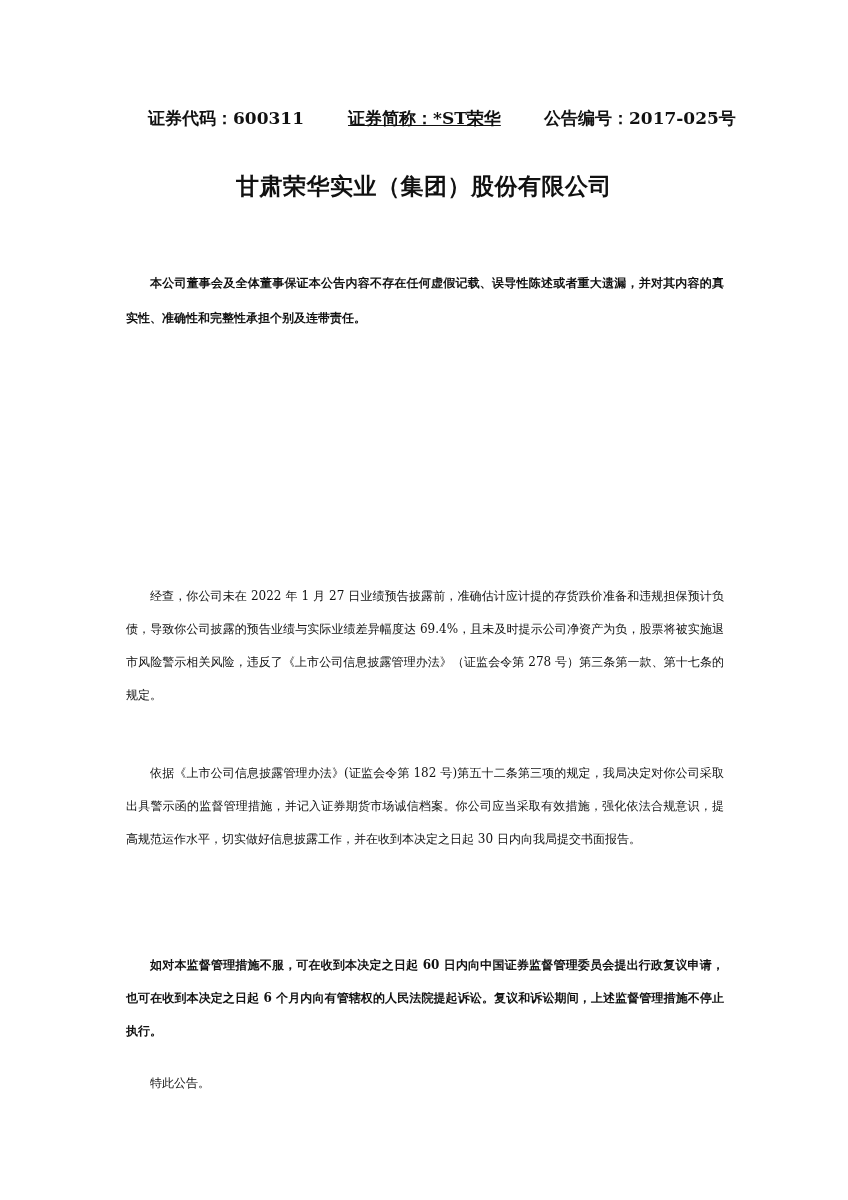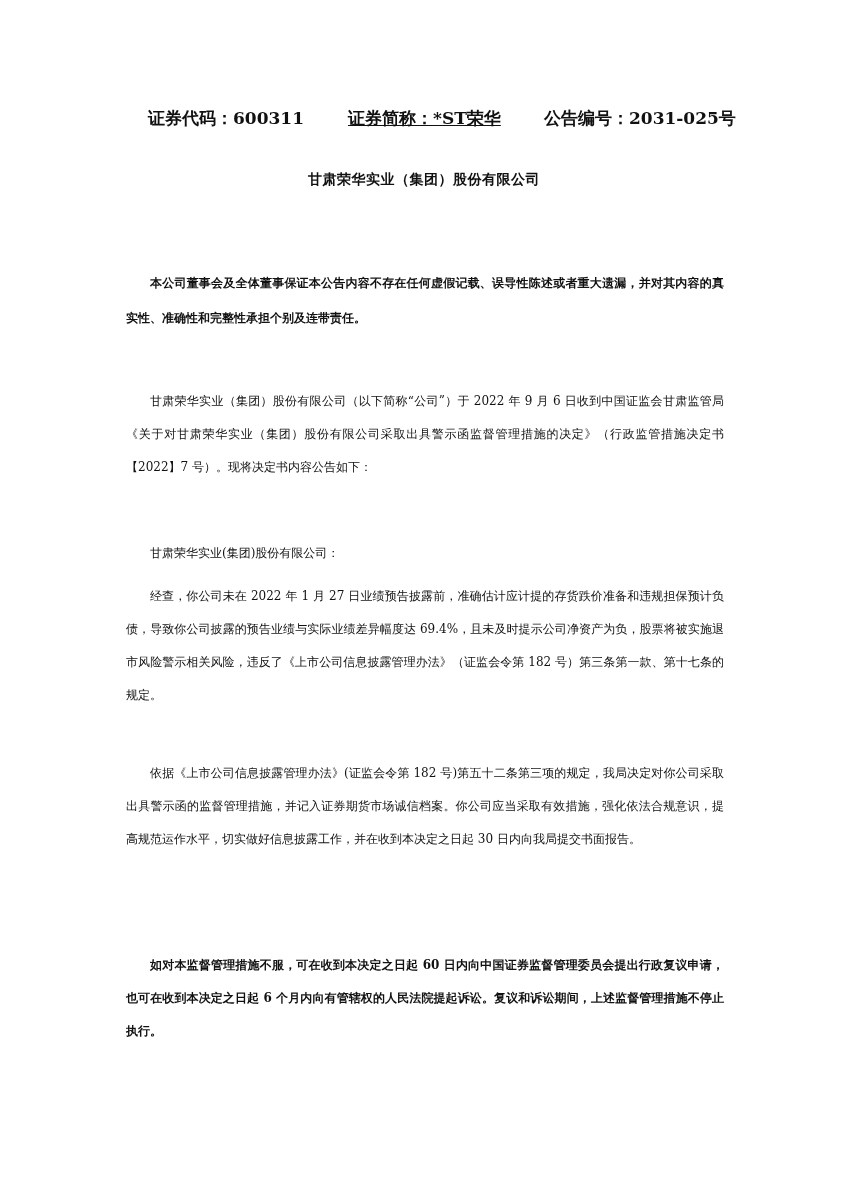--- a/index.html
+++ b/index.html
@@ -36,21 +36,21 @@
     }
     .hdr-code { left: 148px; }
     .hdr-abbr { left: 348px; text-decoration: underline; }
     .hdr-num  { left: 544px; }
 
     .title {
       position: absolute;
       left: 0;
       width: 848px;
       text-align: center;
-      font-size: 14px;
+      font-size: 23px;
       font-weight: bold;
       letter-spacing: 0.5px;
     }
     .title-1 { top: 167px; }
     .title-2 { top: 203px; }
 
     .para {
       position: absolute;
       left: 126px;
       width: 598px;
@@ -70,31 +70,30 @@
     .p-closing   { top: 1063px; }
   </style>
 </head>
 <body>
 
 <div class="page">
 
   <div class="header-line">
     <span class="hdr-code">证券代码：600311</span>
     <span class="hdr-abbr">证券简称：*ST荣华</span>
-    <span class="hdr-num">公告编号：2031-025号</span>
+    <span class="hdr-num">公告编号：2017-025号</span>
   </div>
 
   <div class="title title-1">甘肃荣华实业（集团）股份有限公司</div>
 
   <p class="para bold p-statement">本公司董事会及全体董事保证本公告内容不存在任何虚假记载、误导性陈述或者重大遗漏，并对其内容的真实性、准确性和完整性承担个别及连带责任。</p>
 
-  <p class="para p-intro">甘肃荣华实业（集团）股份有限公司（以下简称“公司”）于 2022 年 9 月 6 日收到中国证监会甘肃监管局《关于对甘肃荣华实业（集团）股份有限公司采取出具警示函监督管理措施的决定》（行政监管措施决定书【2022】7 号）。现将决定书内容公告如下：</p>
 
-  <p class="para p-addressee">甘肃荣华实业(集团)股份有限公司：</p>
 
-  <p class="para p-finding">经查，你公司未在 2022 年 1 月 27 日业绩预告披露前，准确估计应计提的存货跌价准备和违规担保预计负债，导致你公司披露的预告业绩与实际业绩差异幅度达 69.4%，且未及时提示公司净资产为负，股票将被实施退市风险警示相关风险，违反了《上市公司信息披露管理办法》（证监会令第 182 号）第三条第一款、第十七条的规定。</p>
+  <p class="para p-finding">经查，你公司未在 2022 年 1 月 27 日业绩预告披露前，准确估计应计提的存货跌价准备和违规担保预计负债，导致你公司披露的预告业绩与实际业绩差异幅度达 69.4%，且未及时提示公司净资产为负，股票将被实施退市风险警示相关风险，违反了《上市公司信息披露管理办法》（证监会令第 278 号）第三条第一款、第十七条的规定。</p>
 
   <p class="para p-basis">依据《上市公司信息披露管理办法》(证监会令第 182 号)第五十二条第三项的规定，我局决定对你公司采取出具警示函的监督管理措施，并记入证券期货市场诚信档案。你公司应当采取有效措施，强化依法合规意识，提高规范运作水平，切实做好信息披露工作，并在收到本决定之日起 30 日内向我局提交书面报告。</p>
 
   <p class="para p-appeal">如对本监督管理措施不服，可在收到本决定之日起 60 日内向中国证券监督管理委员会提出行政复议申请，也可在收到本决定之日起 6 个月内向有管辖权的人民法院提起诉讼。复议和诉讼期间，上述监督管理措施不停止执行。</p>
 
+  <p class="para p-closing">特此公告。</p>
 
 </div>
 
 </body></html>

